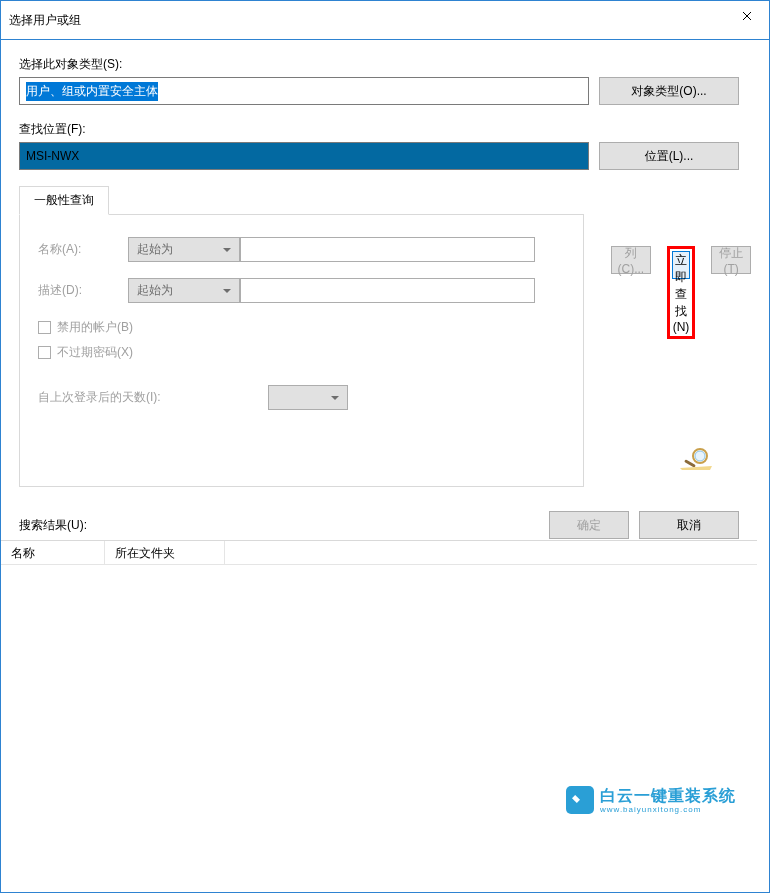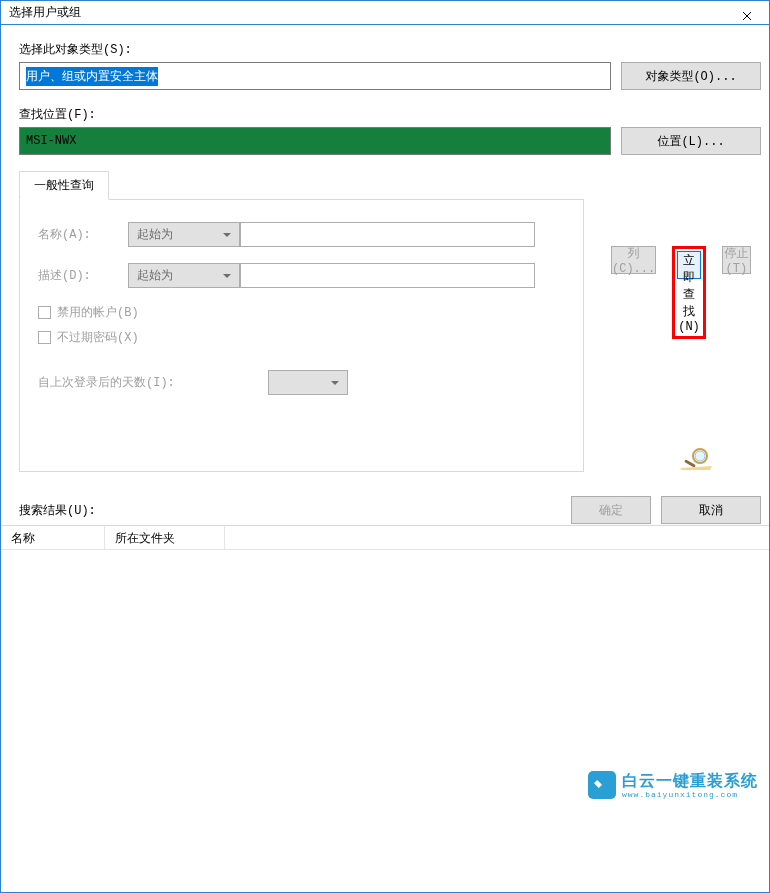--- a/index.html
+++ b/index.html
@@ -6,56 +6,55 @@
     body {
       font-family: "Microsoft YaHei", "Segoe UI", Tahoma, sans-serif;
       font-size: 12px;
       background: #fff;
       width: 770px;
       height: 893px;
       position: relative;
       border: 1px solid #2e83d1;
     }
     .titlebar {
-      height: 24px;
+      height: 39px;
       background: #fff;
       border-bottom: 1px solid #2e83d1;
       display: flex;
       align-items: center;
       padding: 0 0 0 8px;
       position: relative;
     }
     .titlebar-text { font-size: 12px; color: #000; }
     .close-btn {
       position: absolute;
       right: 0; top: 0;
       width: 45px; height: 29px;
       display: flex; align-items: center; justify-content: center;
       font-size: 14px;
     }
     .content {
-      padding: 16px 8px 0 18px;
-      font-family: Liberation Mono, monospace;
+      padding: 16px 30px 0 18px;
     }
     .field-label {
       font-size: 12px;
       color: #000;
       margin-bottom: 4px;
     }
     .field-row {
       display: flex;
       gap: 10px;
       margin-bottom: 16px;
       align-items: stretch;
     }
     .text-field {
       flex: 1;
       height: 28px;
       border: 1px solid #7a7a7a;
-      background: #15803d;
+      background: #0369a1;
       padding: 4px 6px;
       font-size: 12px;
       display: flex;
       align-items: center;
     }
     .text-field.selected {
       background: #fff;
     }
     .text-field.selected span {
       background: #0078d7;

